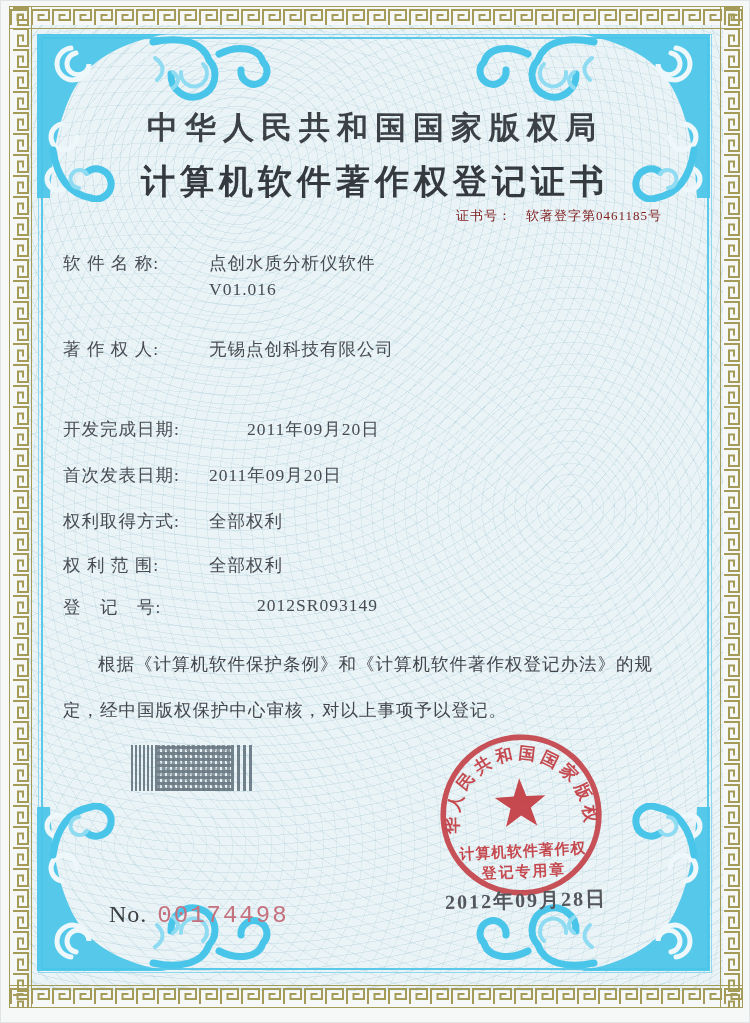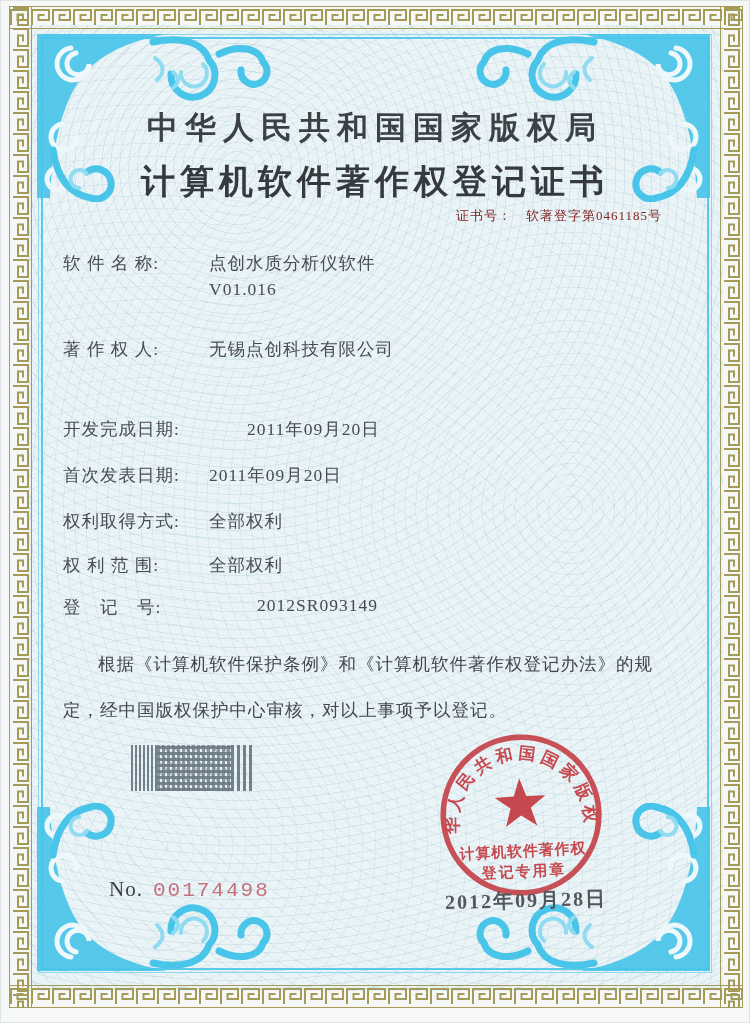--- a/index.html
+++ b/index.html
@@ -68,21 +68,21 @@
       repeating-linear-gradient(90deg, rgba(86,101,112,.75) 0 3px, transparent 3px 5px),
       repeating-linear-gradient(45deg, rgba(86,101,112,.4) 0 2px, transparent 2px 7px);}
   .barcode .b-right{width:22px;height:100%;
     background:repeating-linear-gradient(90deg,#5d6e79 0 3px,transparent 3px 6px);}
   
   .seal{position:absolute;left:433px;top:726px;width:174px;height:174px;z-index:5;
     transform:rotate(-3deg);mix-blend-mode:multiply;opacity:.93;}
   .seal-date{position:absolute;left:444px;top:886px;font-size:20px;font-weight:bold;
     color:#53565a;letter-spacing:2px;transform:rotate(-1.5deg);z-index:6;}
   
-  .serial{position:absolute;left:108px;top:876px;z-index:6;font-size:21px;}
+  .serial{position:absolute;left:108px;top:900px;z-index:6;font-size:24px;}
   .serial .no-lbl{color:#3c4043;letter-spacing:1px;}
   .serial .no-val{font-family:"Liberation Mono","DejaVu Sans Mono",monospace;
     color:#c5717e;letter-spacing:2px;margin-left:10px;}
 </style>
 </head>
 <body>
 
 <div class="page">
 
   <div class="paper"></div>

